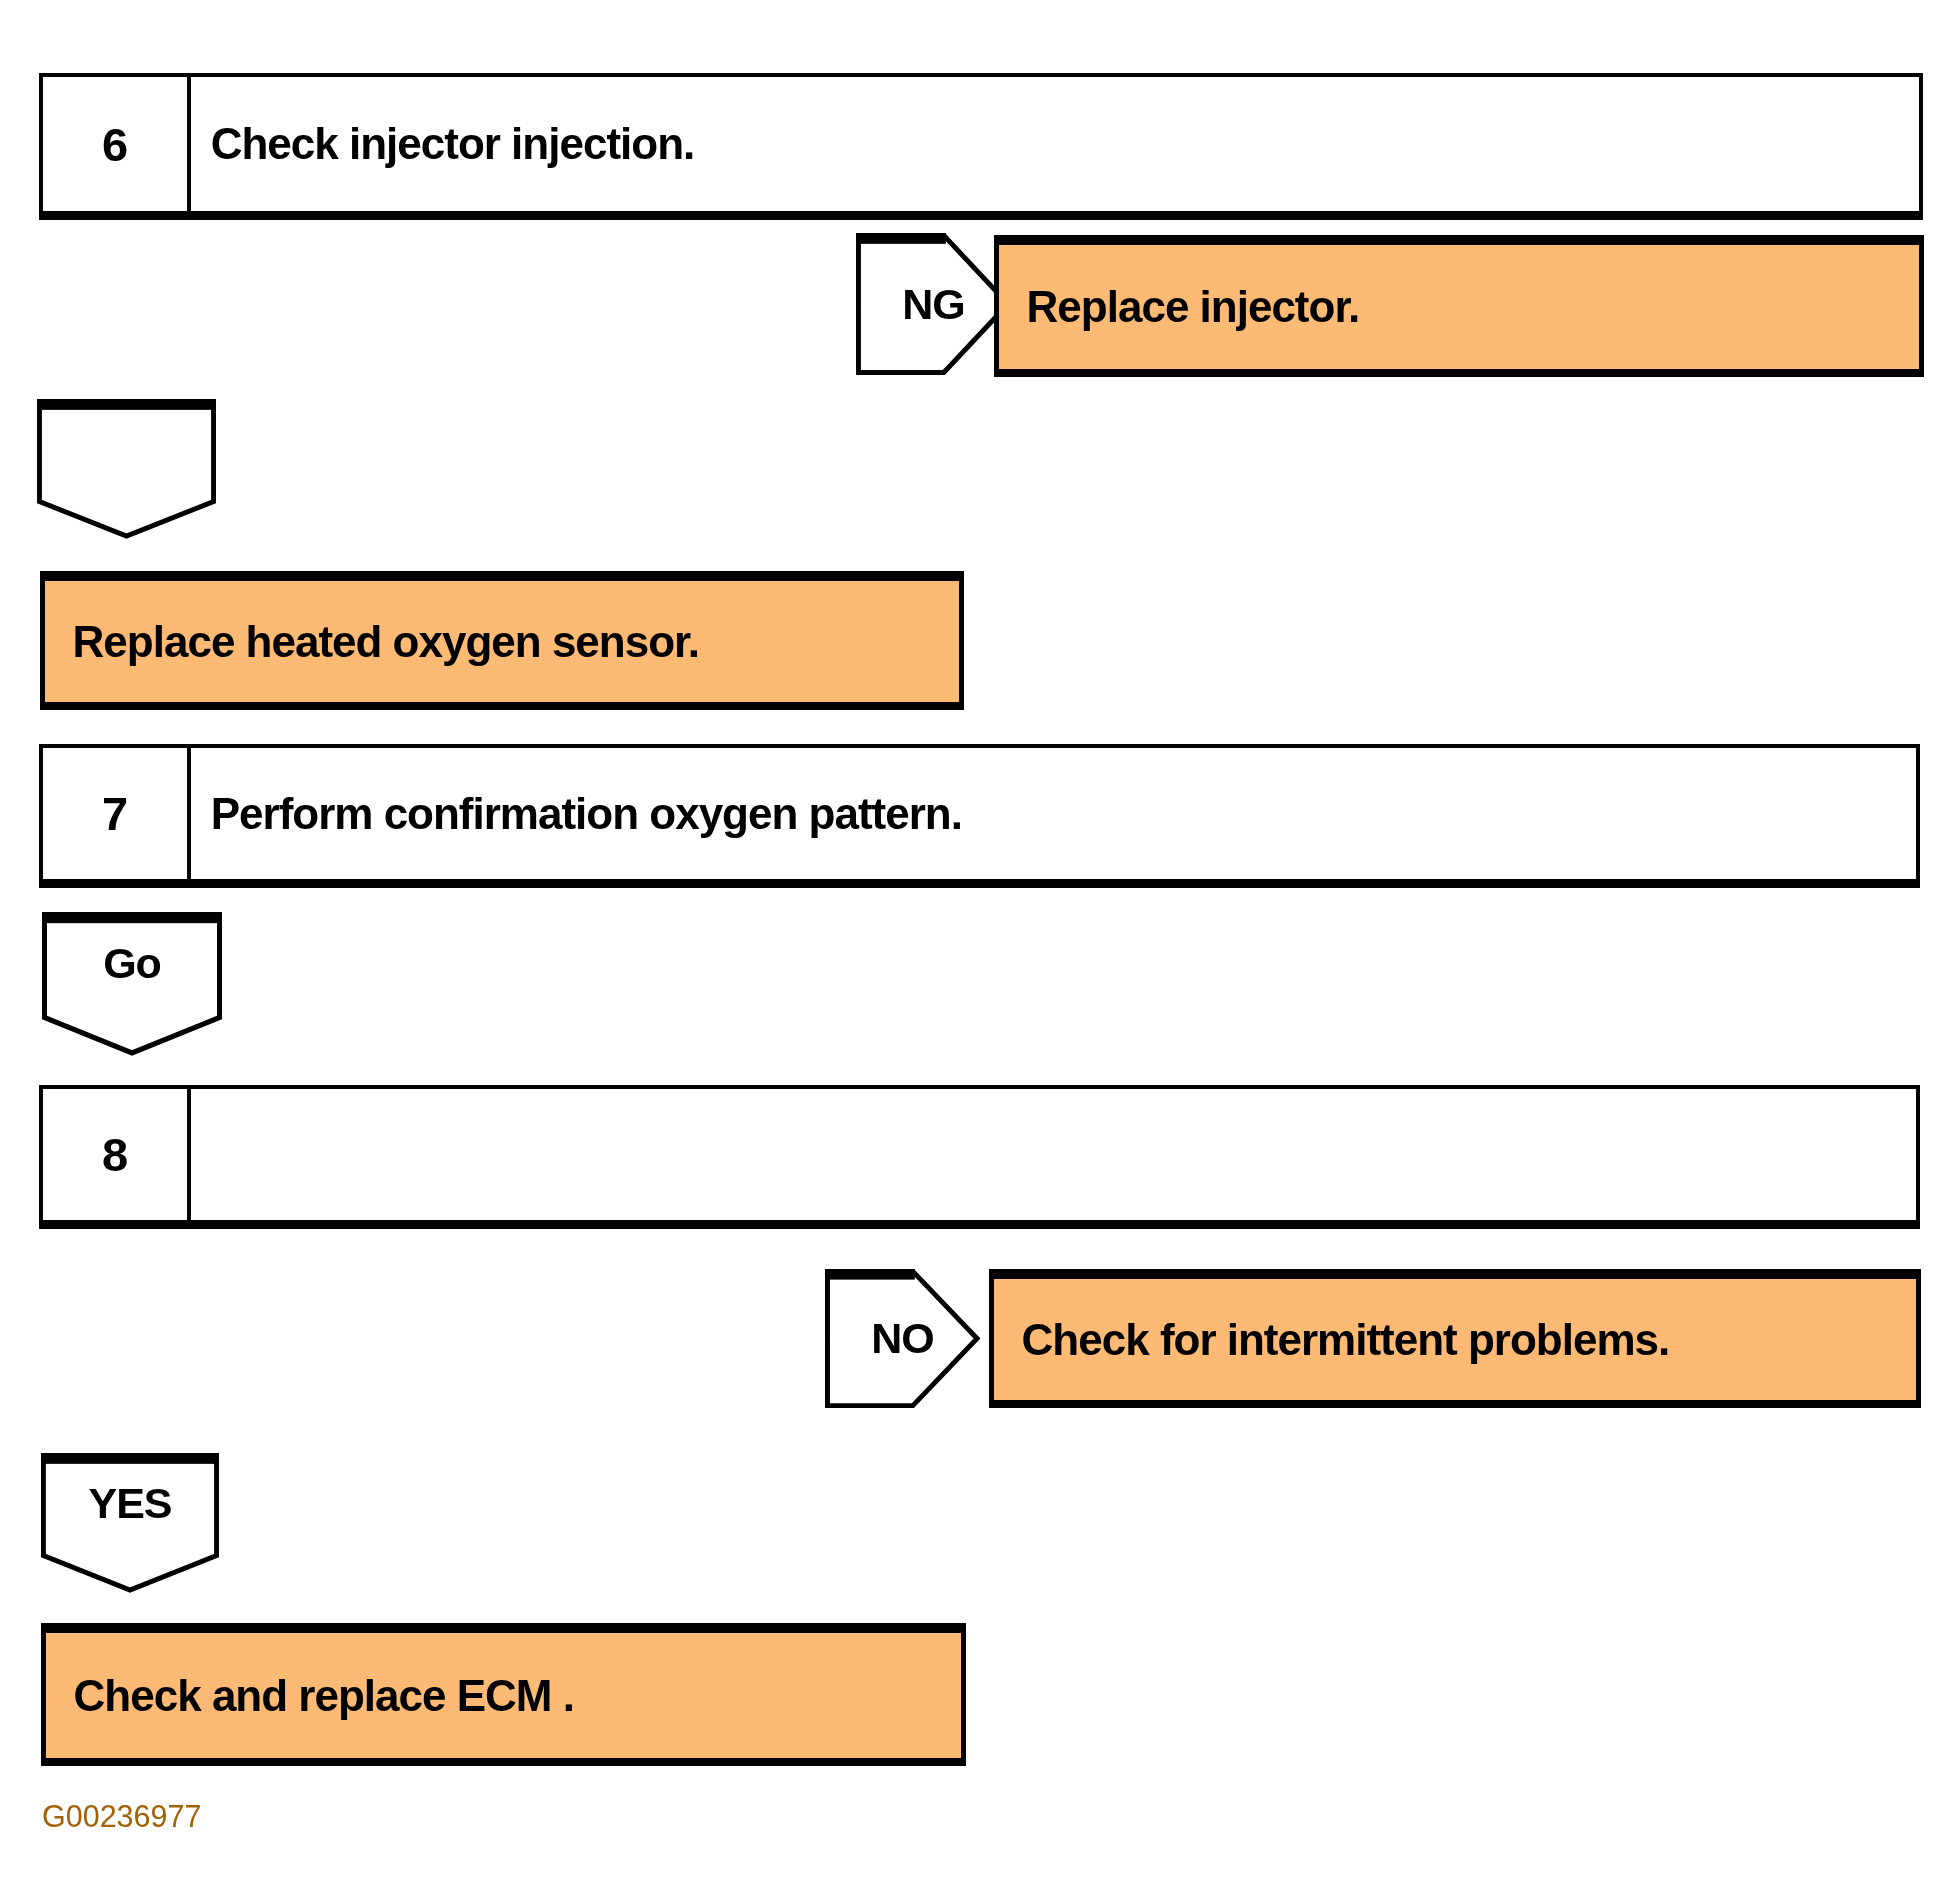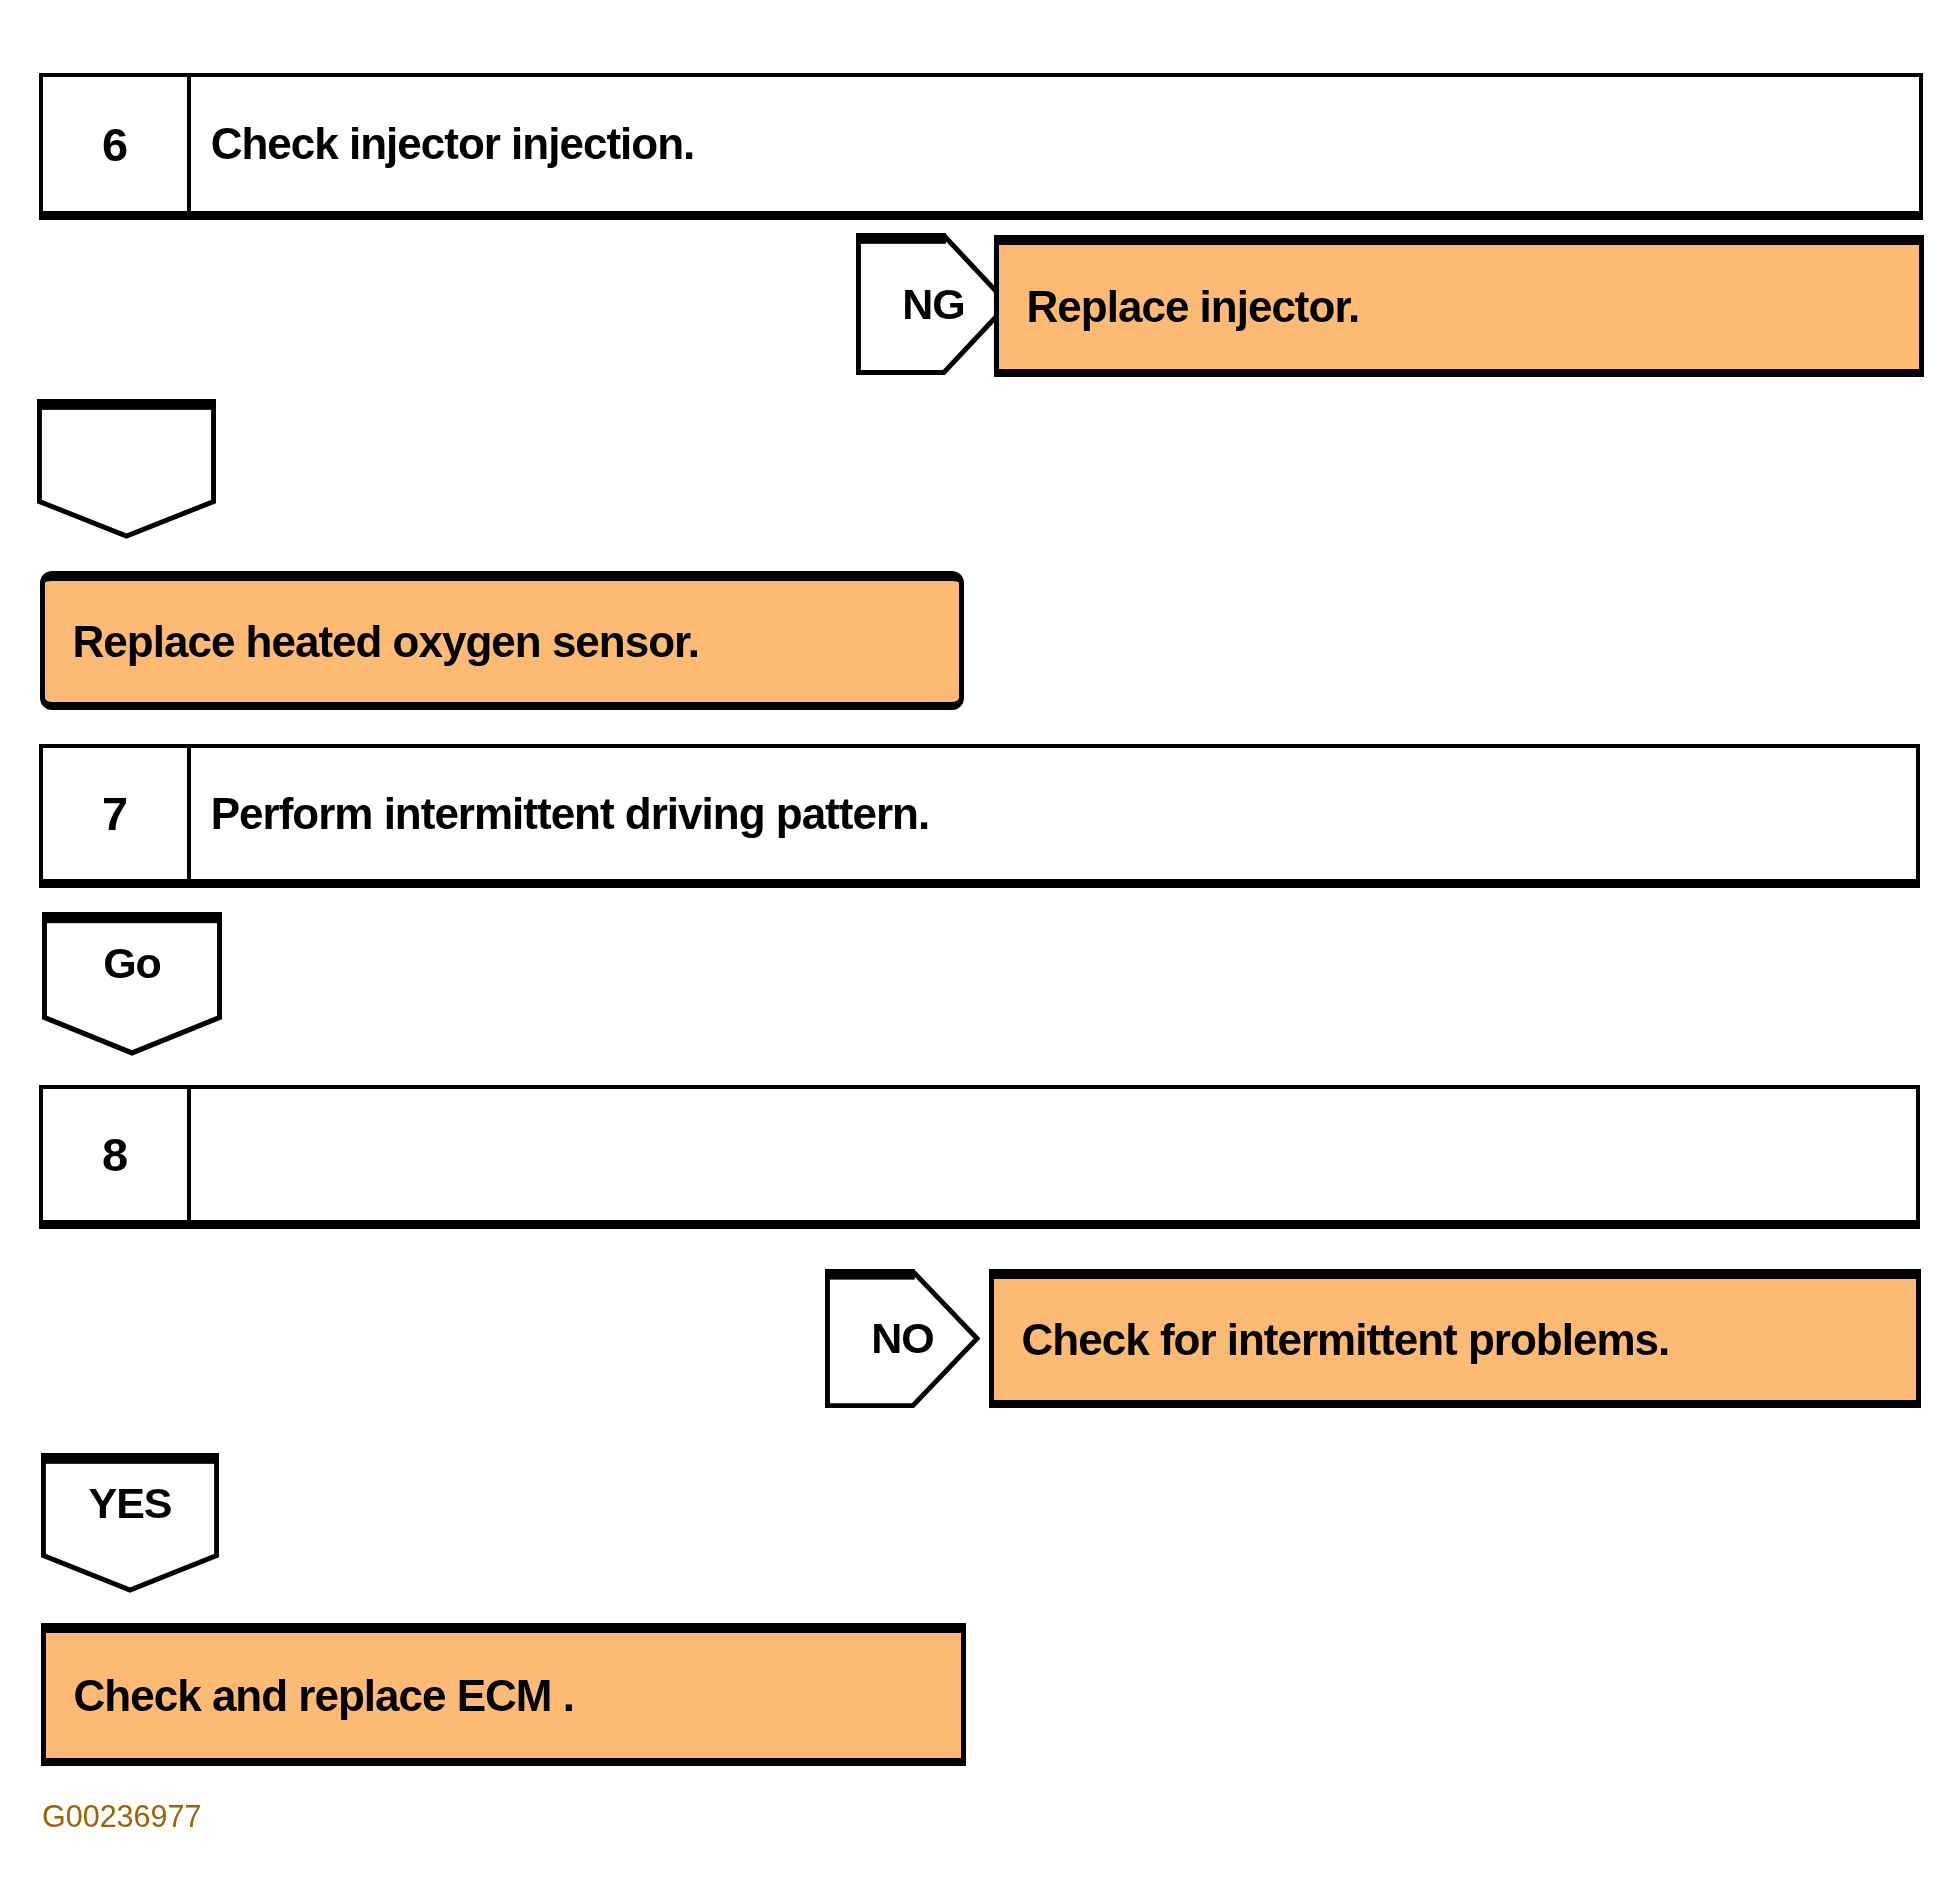--- a/index.html
+++ b/index.html
@@ -79,27 +79,27 @@
     <span>Replace injector.</span>
   </div>
 
   <div class="pent down abs" style="left:37px;top:399px;width:179px;height:140px;">
     <svg viewBox="0 0 182 142" preserveAspectRatio="none">
       <polygon points="2.5,2.5 179.5,2.5 179.5,104 91,139 2.5,104" fill="#ffffff" stroke="#000000" stroke-width="5"></polygon>
       <rect x="0" y="0" width="182" height="11" fill="#000000"></rect>
     </svg>
   </div>
 
-  <div class="abs result" style="left:40px;top:571px;width:924px;height:139px;border-radius:12px;">
+  <div class="abs result" style="left:40px;top:571px;width:924px;height:139px;">
     <span>Replace heated oxygen sensor.</span>
   </div>
 
   <div class="abs step" style="left:39px;top:744px;width:1881px;height:144px;">
     <div class="num">7</div>
-    <div class="txt">Perform intermittent driving pattern.</div>
+    <div class="txt">Perform confirmation oxygen pattern.</div>
   </div>
 
   <div class="pent down abs" style="left:42px;top:912px;width:180px;height:144px;">
     <svg viewBox="0 0 182 142" preserveAspectRatio="none">
       <polygon points="2.5,2.5 179.5,2.5 179.5,104 91,139 2.5,104" fill="#ffffff" stroke="#000000" stroke-width="5"></polygon>
       <rect x="0" y="0" width="182" height="11" fill="#000000"></rect>
     </svg>
     <div class="lbl">Go</div>
   </div>
 

